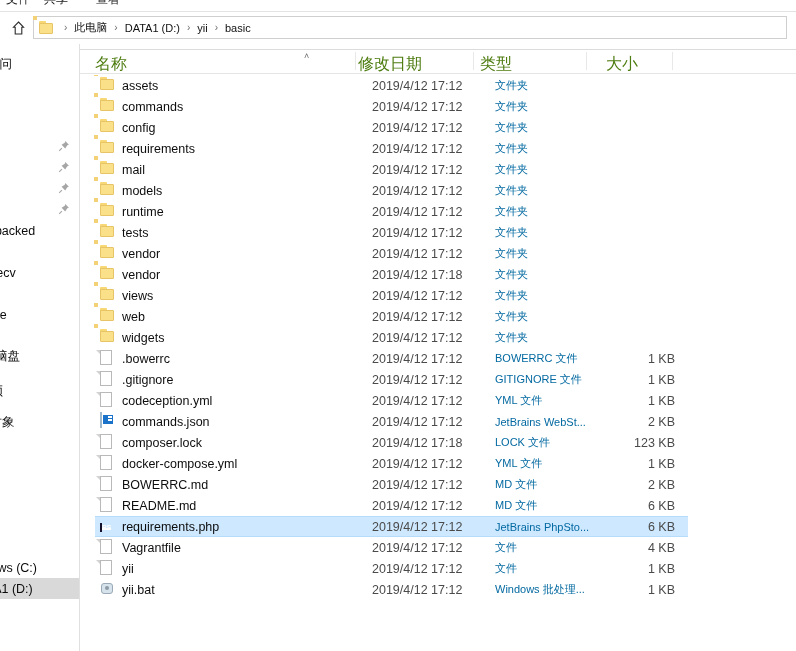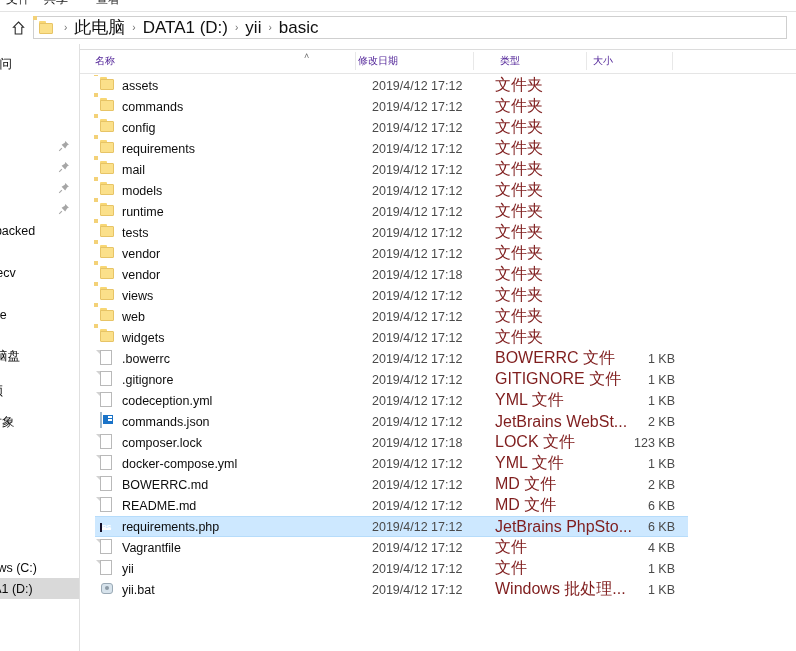--- a/index.html
+++ b/index.html
@@ -68,21 +68,21 @@
     box-sizing: border-box;
   }
   #breadcrumb-folder-icon {
     margin-left: 5px;
     margin-right: 4px;
     width: 16px; height: 14px;
     flex: 0 0 auto;
     position: relative;
   }
   .crumb {
-    font-size: 17px;
+    font-size: 11px;
     color: #101010;
     white-space: nowrap;
     padding: 0 2px;
   }
   .crumb-sep {
     color: #6d6d6d;
     font-size: 10px;
     padding: 0 5px;
     user-select: none;
   }
@@ -143,22 +143,22 @@
   }
   #column-header-topline {
     position: absolute;
     left: 80px; top: 49px;
     width: 716px; height: 1px;
     background: #dcdcdc;
   }
   .col-head {
     position: absolute;
     top: 4px;
-    font-size: 10px;
-    color: #4c1d95;
+    font-size: 16px;
+    color: #4d7c0f;
     white-space: nowrap;
   }
   .col-divider {
     position: absolute;
     top: 2px;
     width: 1px; height: 18px;
     background: #e8e8e8;
   }
   #sort-caret {
     position: absolute;
@@ -205,22 +205,22 @@
   .cell-date {
     position: absolute;
     left: 277px;
     font-size: 12.5px;
     color: #4a4a4a;
     white-space: nowrap;
   }
   .cell-type {
     position: absolute;
     left: 400px;
-    font-size: 16px;
-    color: #7f1d1d;
+    font-size: 11px;
+    color: #0369a1;
     white-space: nowrap;
   }
   .cell-size {
     position: absolute;
     left: 470px;
     width: 110px;
     text-align: right;
     font-size: 12.5px;
     color: #4a4a4a;
     white-space: nowrap;
@@ -437,23 +437,23 @@
   </div>
 <div id="nav-pane-border"></div>
 
 <div id="column-header-topline"></div>
 <div id="column-header">
   <div class="col-head" id="col-head-name" style="left:15px;">名称</div>
   <div id="sort-caret">˄</div>
   <div class="col-divider" style="left:275px;"></div>
   <div class="col-head" id="col-head-date" style="left:278px;">修改日期</div>
   <div class="col-divider" style="left:393px;"></div>
-  <div class="col-head" id="col-head-type" style="left:420px;">类型</div>
+  <div class="col-head" id="col-head-type" style="left:400px;">类型</div>
   <div class="col-divider" style="left:506px;"></div>
-  <div class="col-head" id="col-head-size" style="left:513px;">大小</div>
+  <div class="col-head" id="col-head-size" style="left:526px;">大小</div>
   <div class="col-divider" style="left:592px;"></div>
 </div>
 
 <div id="file-list">
     <div class="file-row">
       <span class="cell-icon"><span class="folder-ico"><span class="tab"></span><span class="body"></span><span class="fold"></span></span></span>
       <span class="cell-name">assets</span>
       <span class="cell-date">2019/4/12 17:12</span>
       <span class="cell-type">文件夹</span>
       <span class="cell-size"></span>

